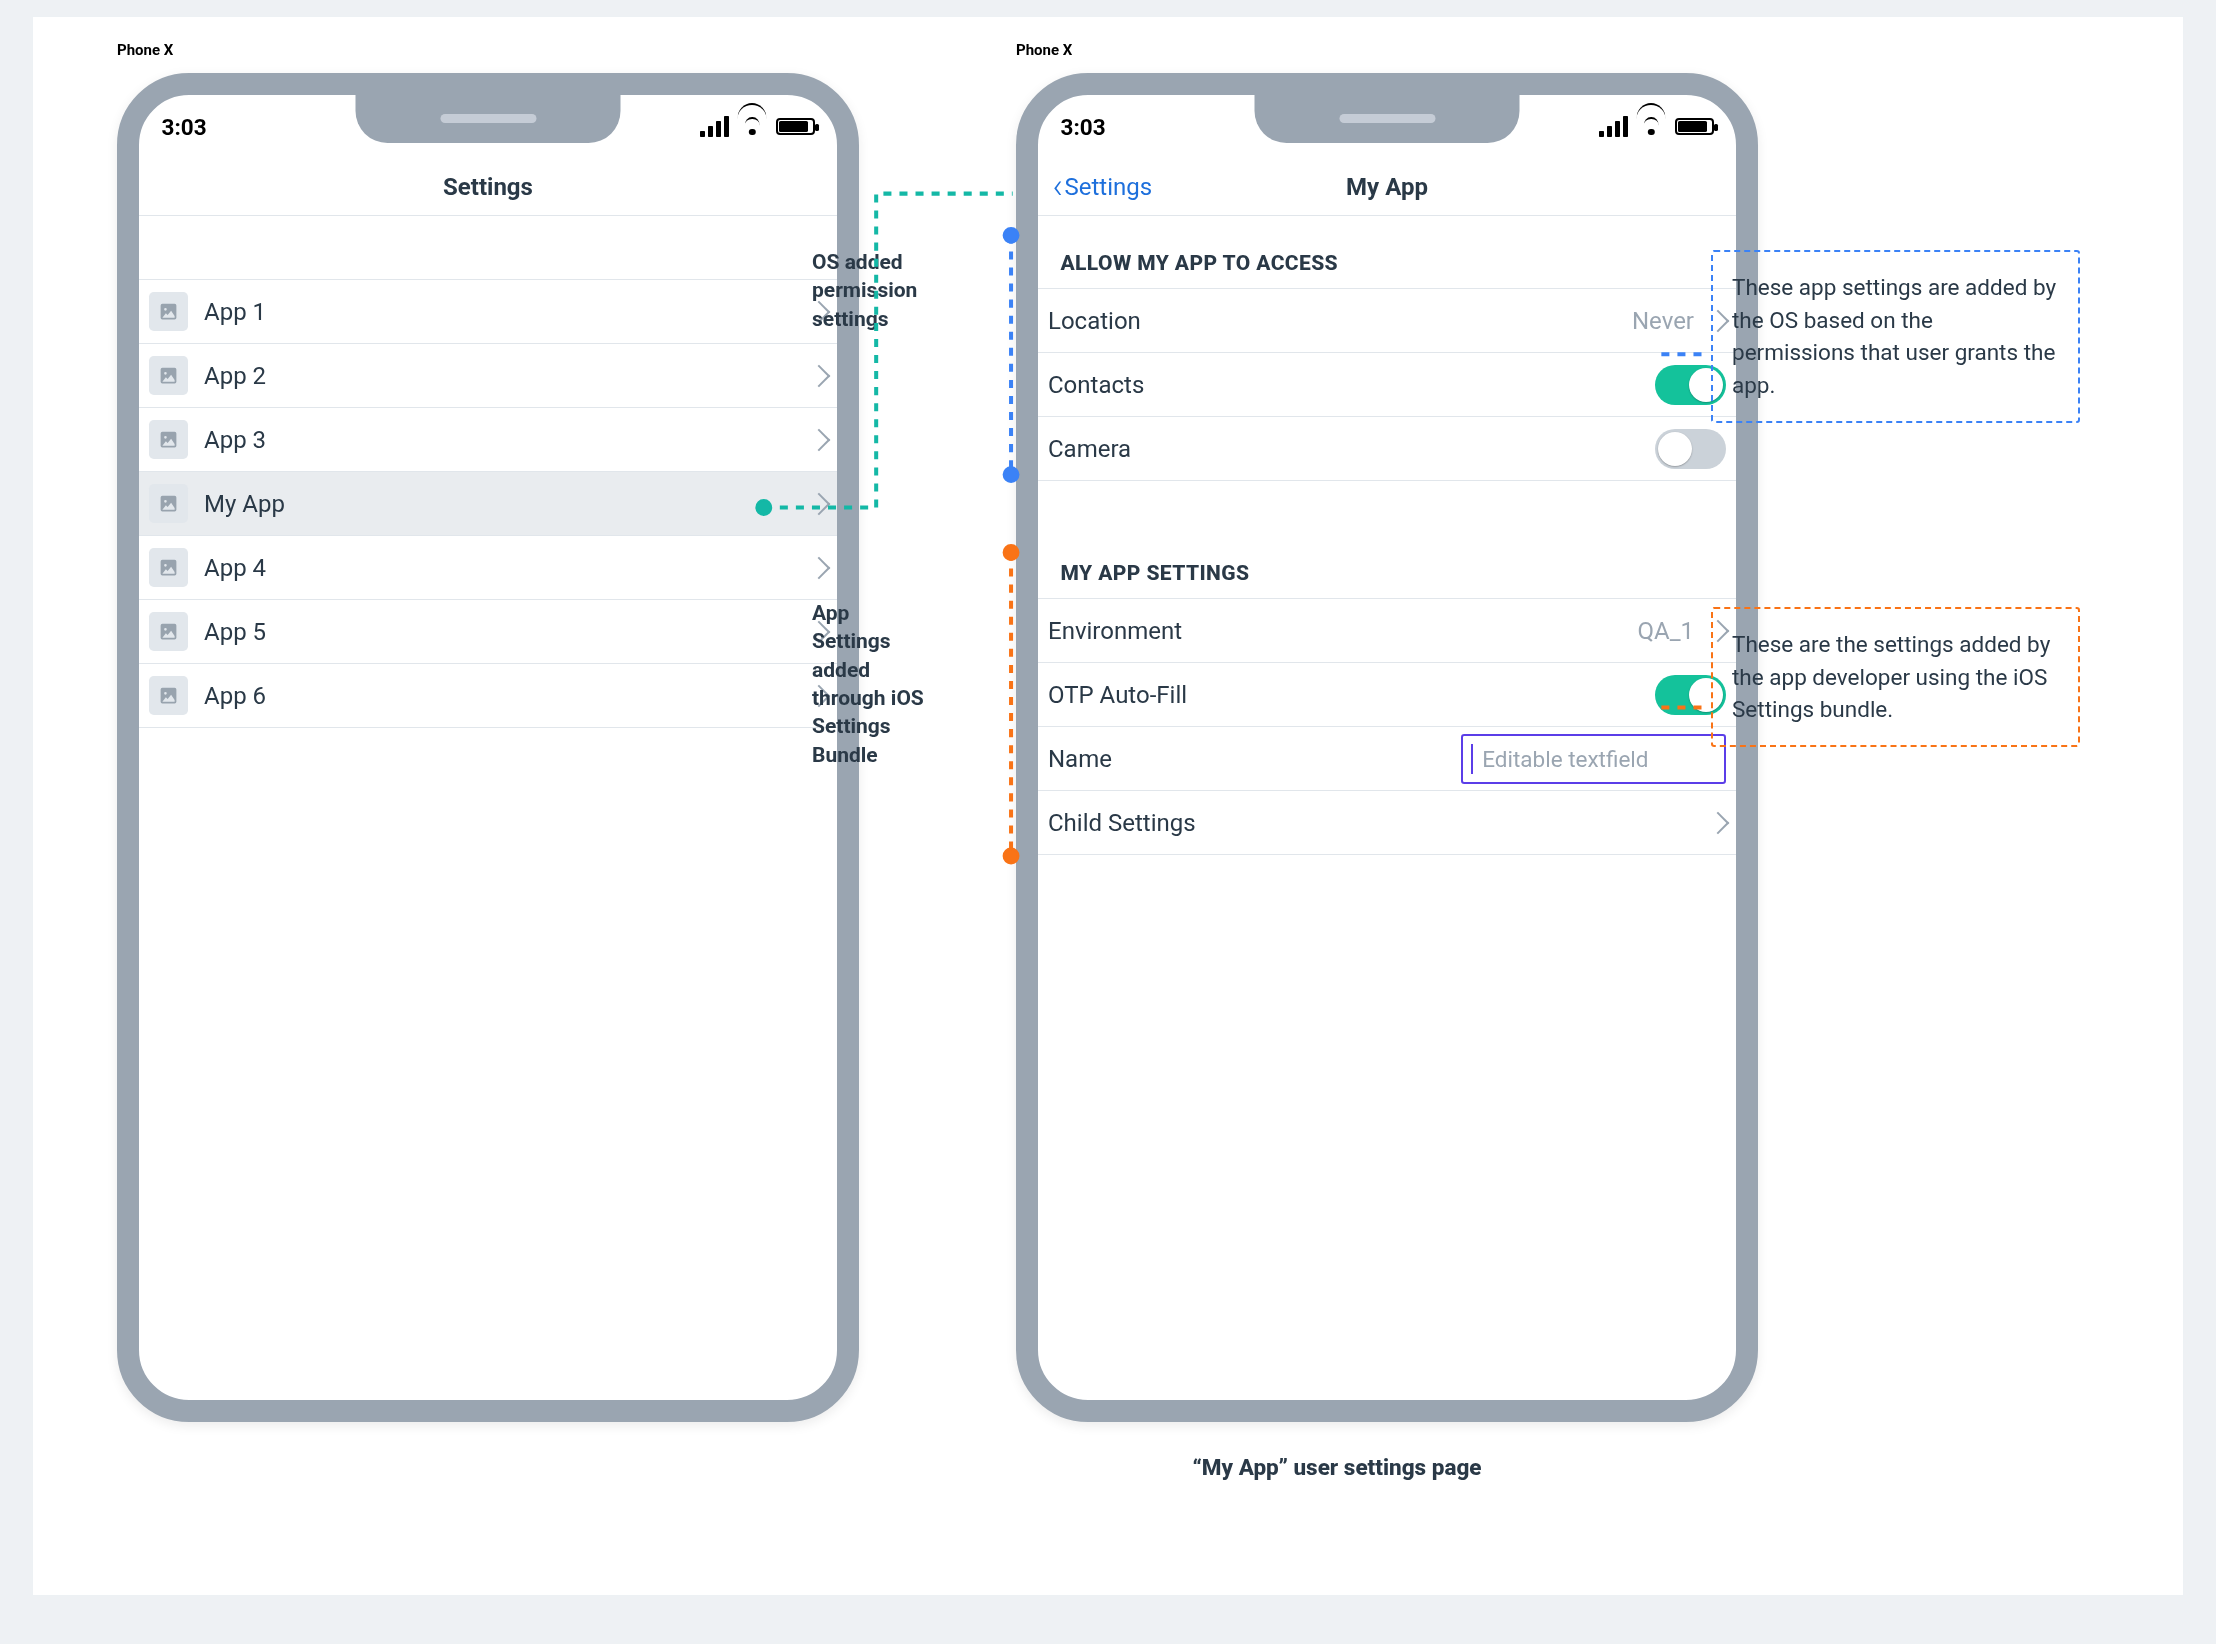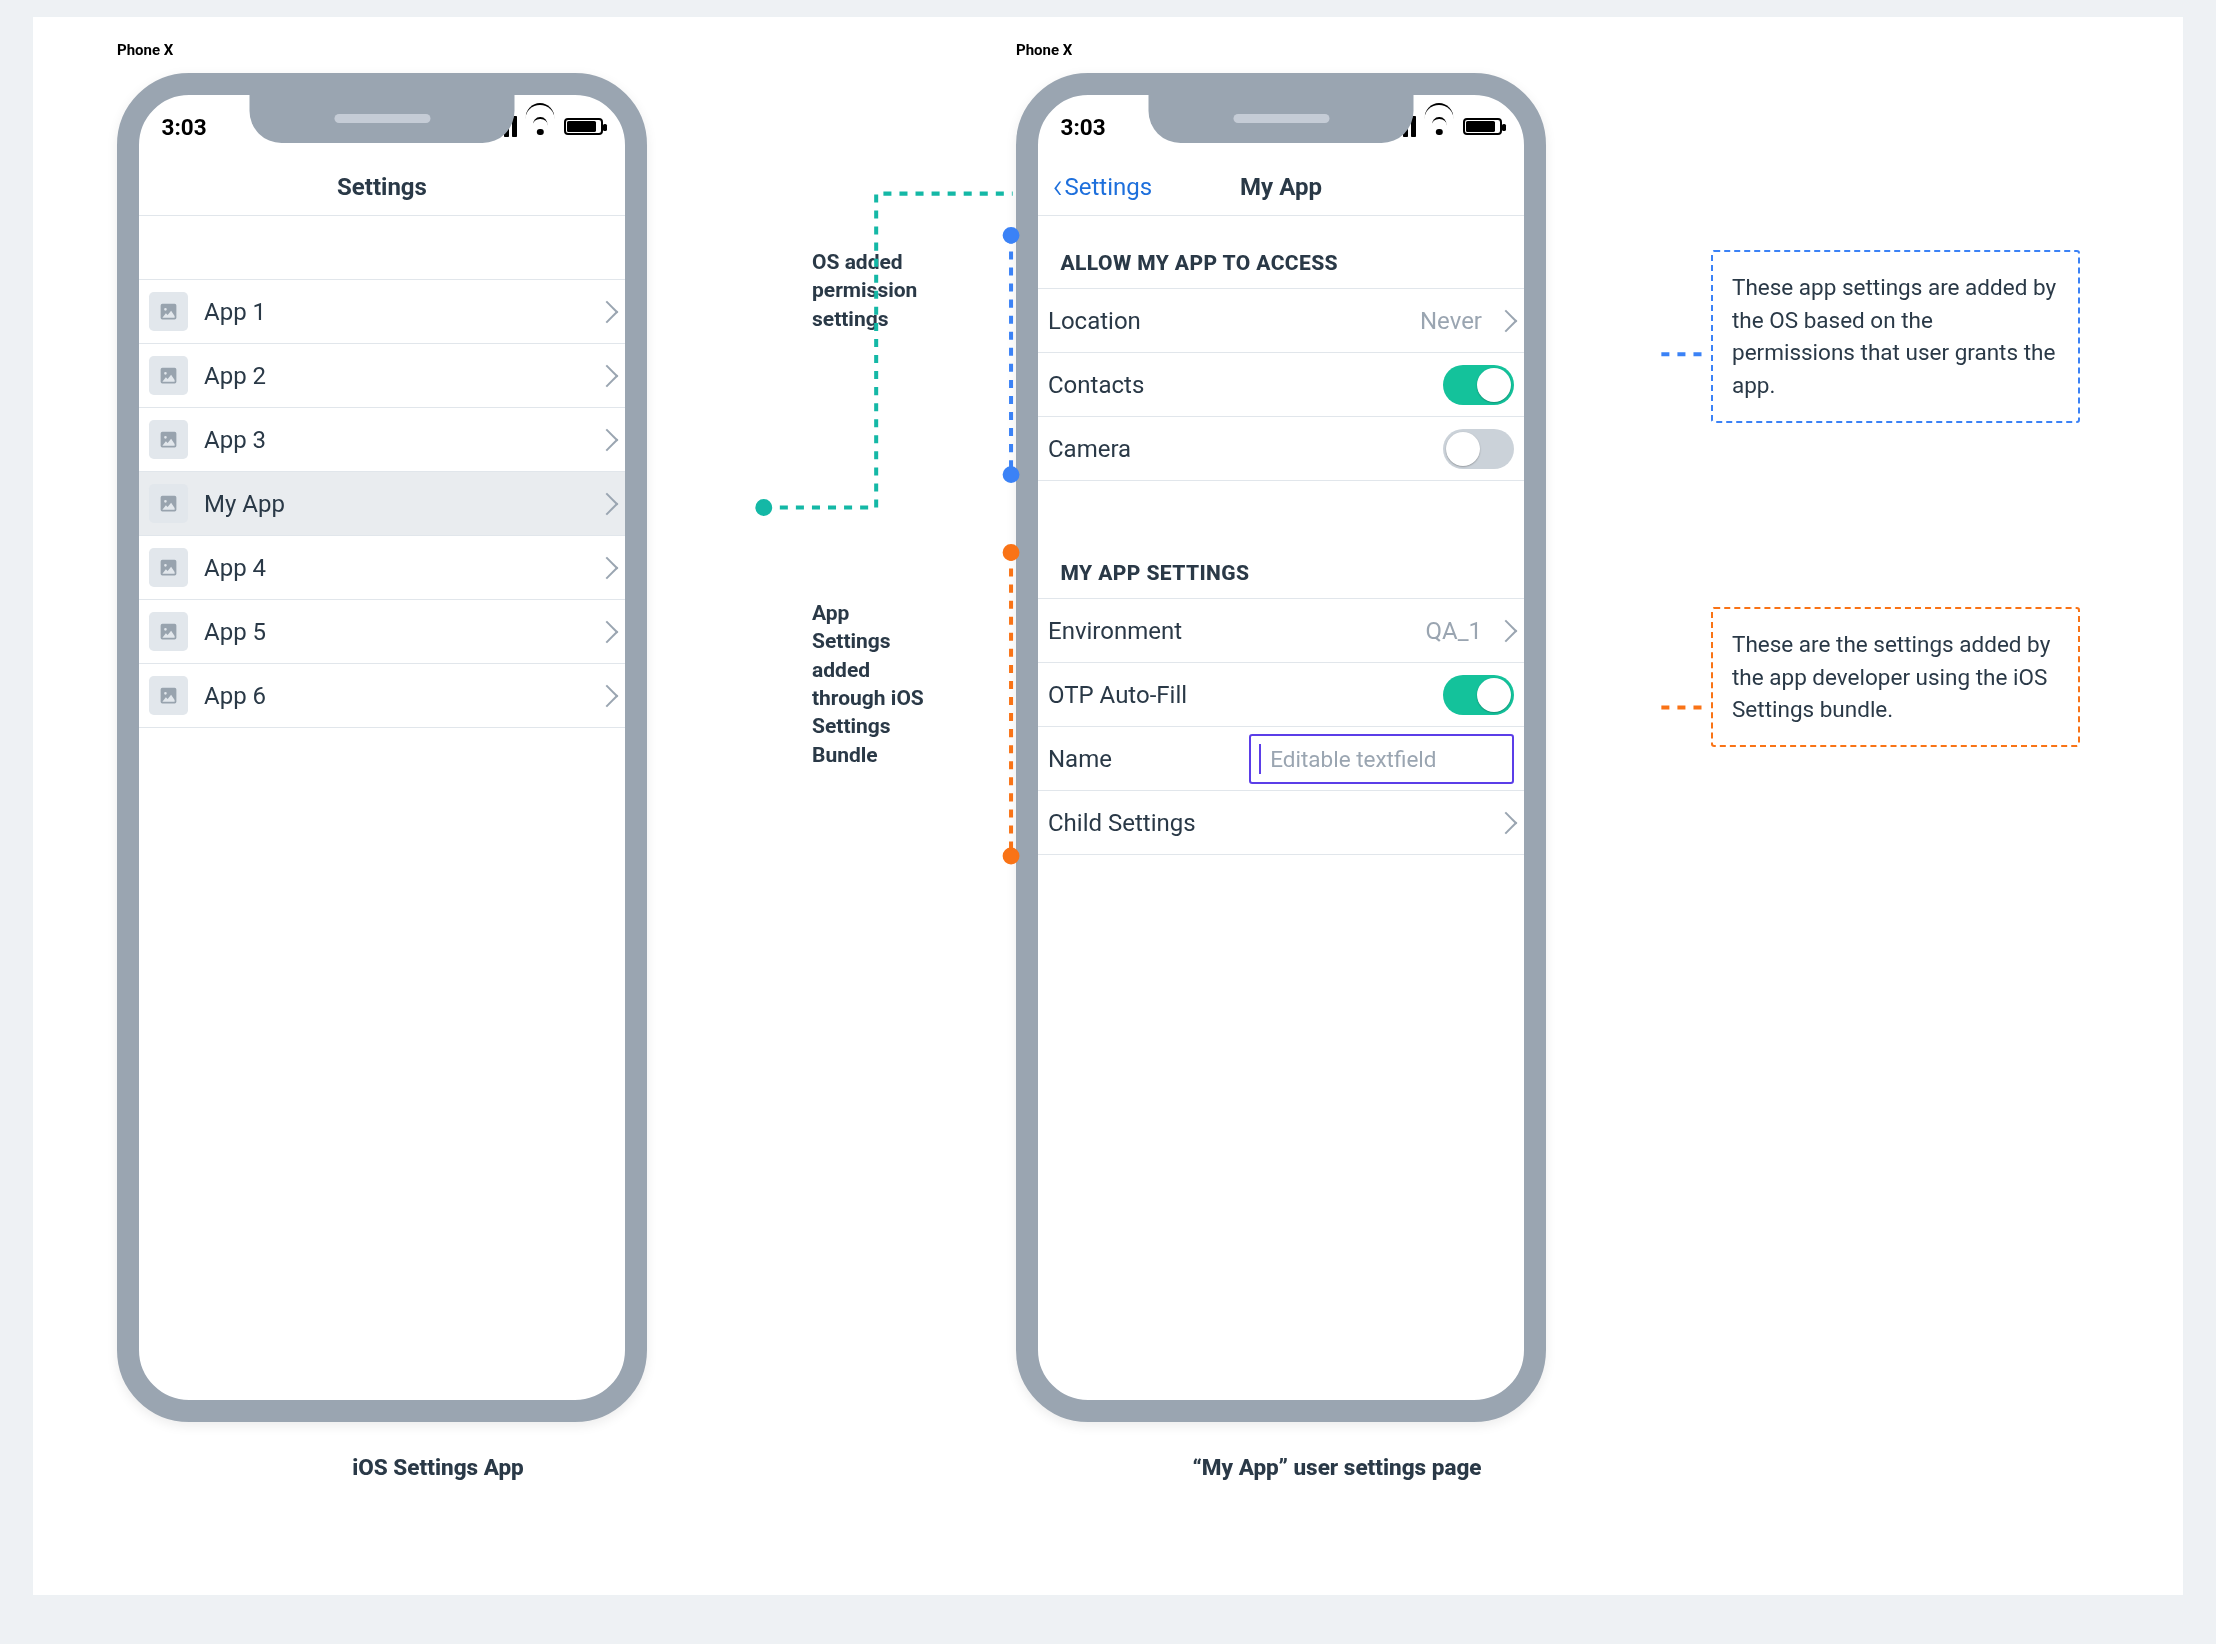--- a/index.html
+++ b/index.html
@@ -31,21 +31,21 @@
   .canvas{
     position:absolute;left:32px;top:16px;width:2152px;height:1580px;
     background:#ffffff;border:0.8px solid #edf1f4;
   }
 
   
   .device-label{
     position:absolute;color:#000000;font-size:15px;font-weight:700;
   }
   .phone{
-    position:absolute;width:530px;height:1349px;
+    position:absolute;width:742px;height:1349px;
     border:22.5px solid var(--frame);border-radius:72px;
     background:#fff;overflow:hidden;
     box-shadow:0 3.2px 11.2px rgba(0,0,0,.08);
   }
   .notch{
     position:absolute;top:-1.6px;left:50%;transform:translateX(-50%);
     width:265px;height:50px;background:var(--frame);
     border-bottom-left-radius:32px;border-bottom-right-radius:32px;
     display:flex;align-items:center;justify-content:center;
   }
@@ -223,21 +223,20 @@
         <div class="icon-box">
             <svg viewBox="0 0 24 24">
               <path d="M21 19V5a2 2 0 0 0-2-2H5a2 2 0 0 0-2 2v14a2 2 0 0 0 2 2h14a2 2 0 0 0 2-2zM8.5 8A1.5 1.5 0 1 1 7 9.5 1.5 1.5 0 0 1 8.5 8zM5 19l4-5 2 2 4-5 4 6v2z"></path>
             </svg>
           </div>
         <div class="label">App 6</div>
         <div class="chevron"></div>
       </div>
     </div>
   </div>
-  <div class="caption" style="left:84px;top:1437px;width:642px;">iOS Settings App</div>
 
   <div class="device-label" style="left:983px;top:24px;">Phone X</div>
   <div class="phone" style="left:983px;top:56px;">
     <div class="notch">
         <div class="speaker"></div>
       </div>
     <div class="status-bar">
       <span>3:03</span>
       <div class="right">
         <span class="sig">

